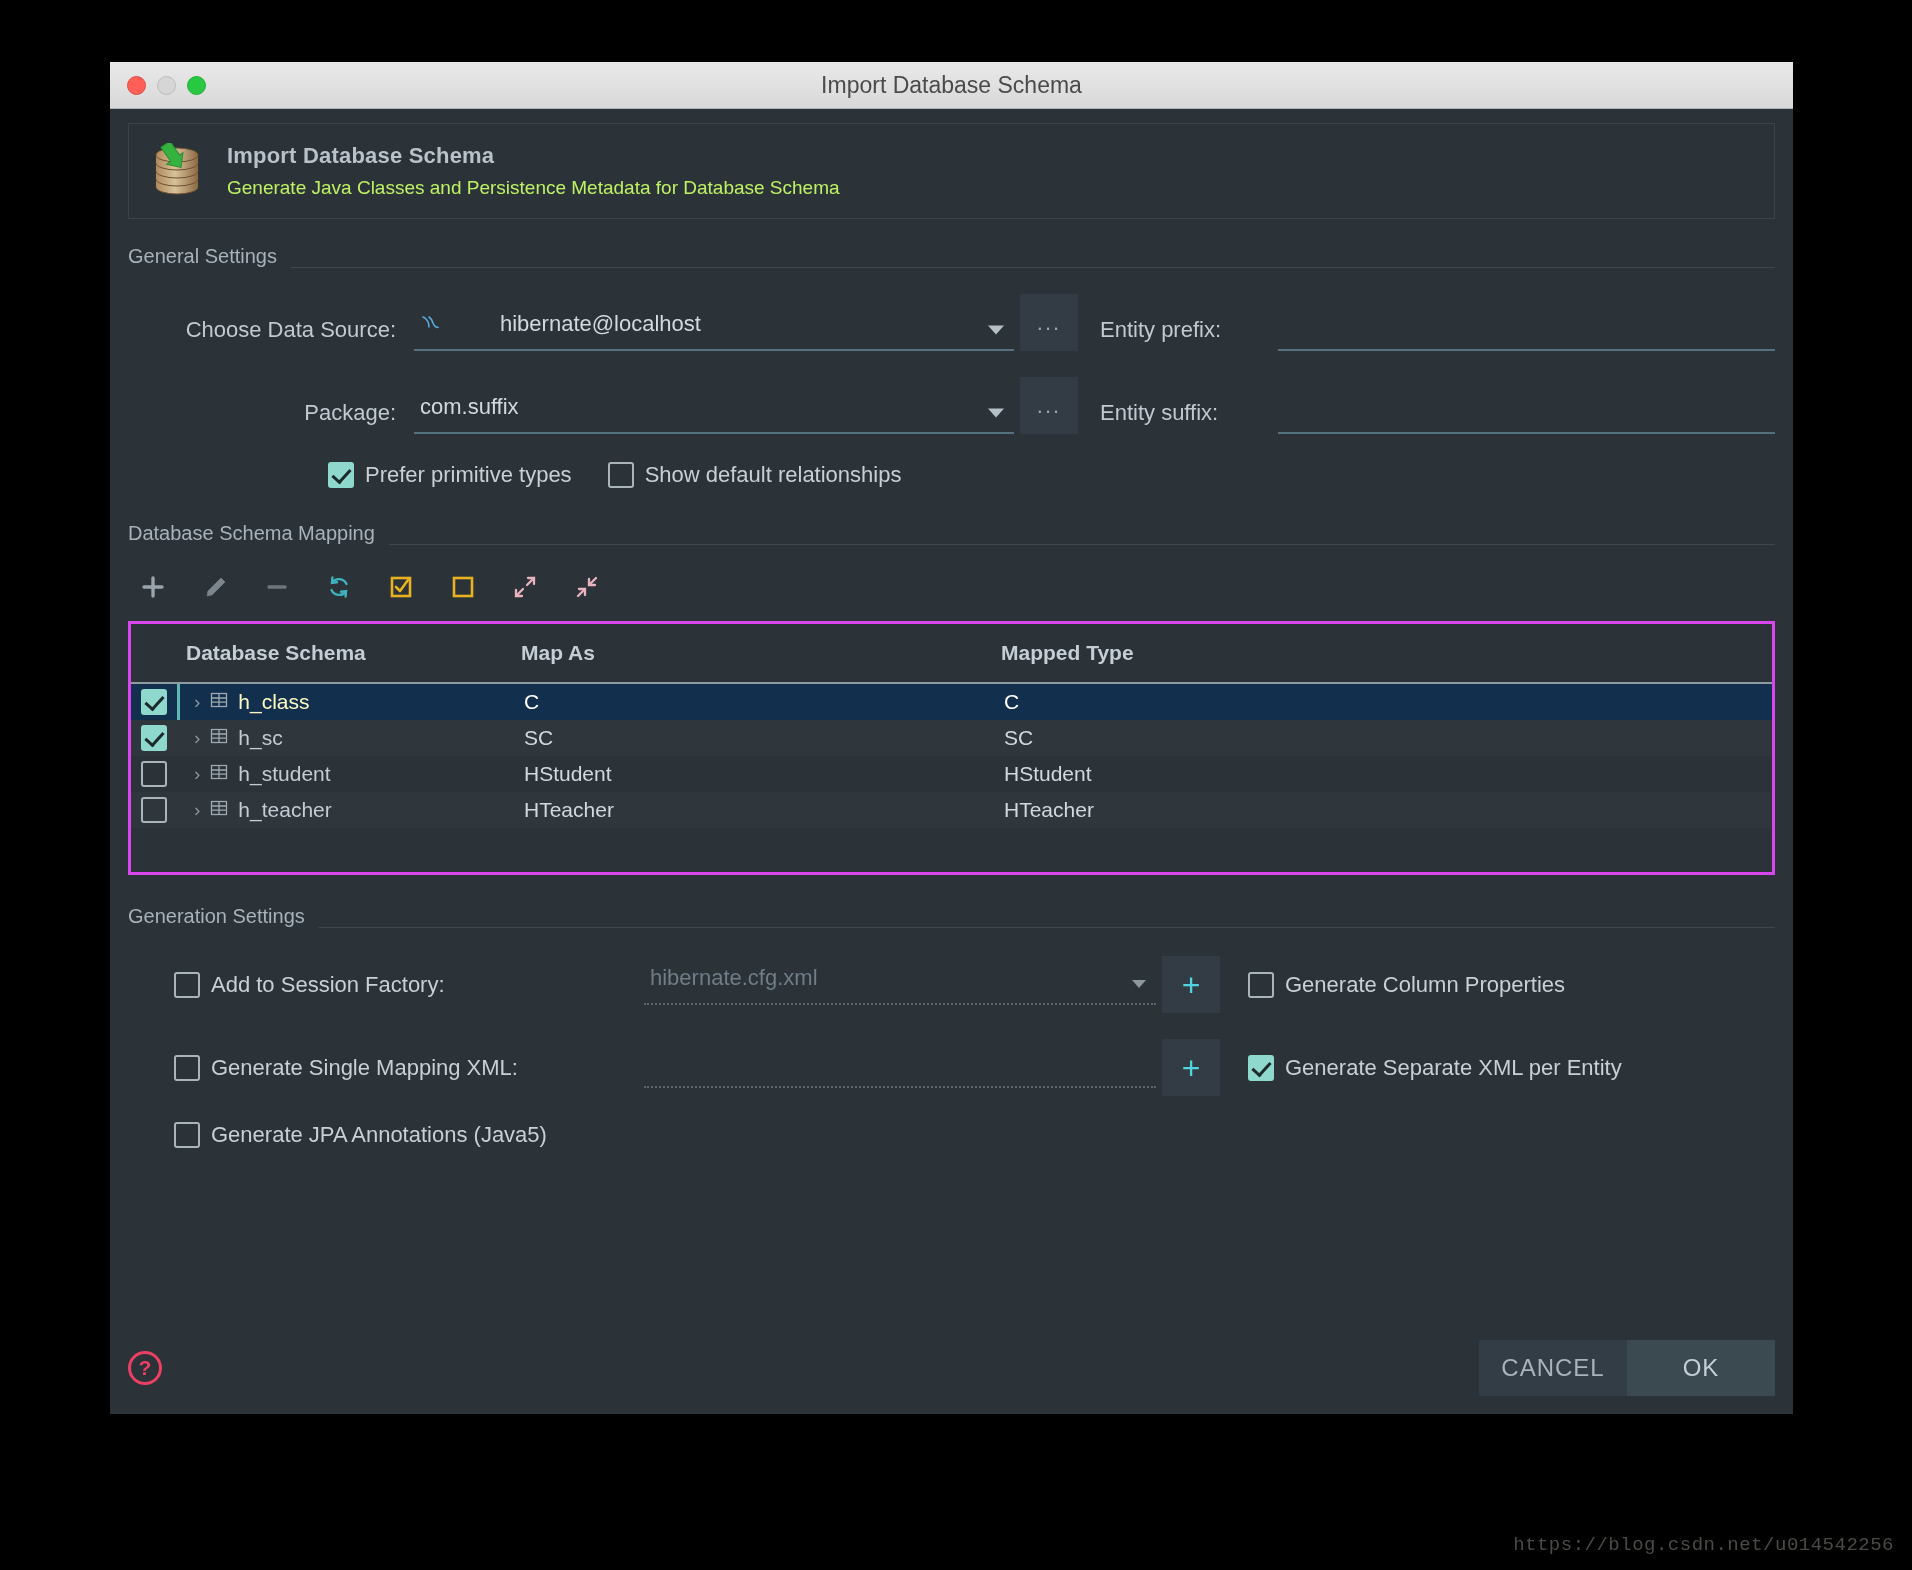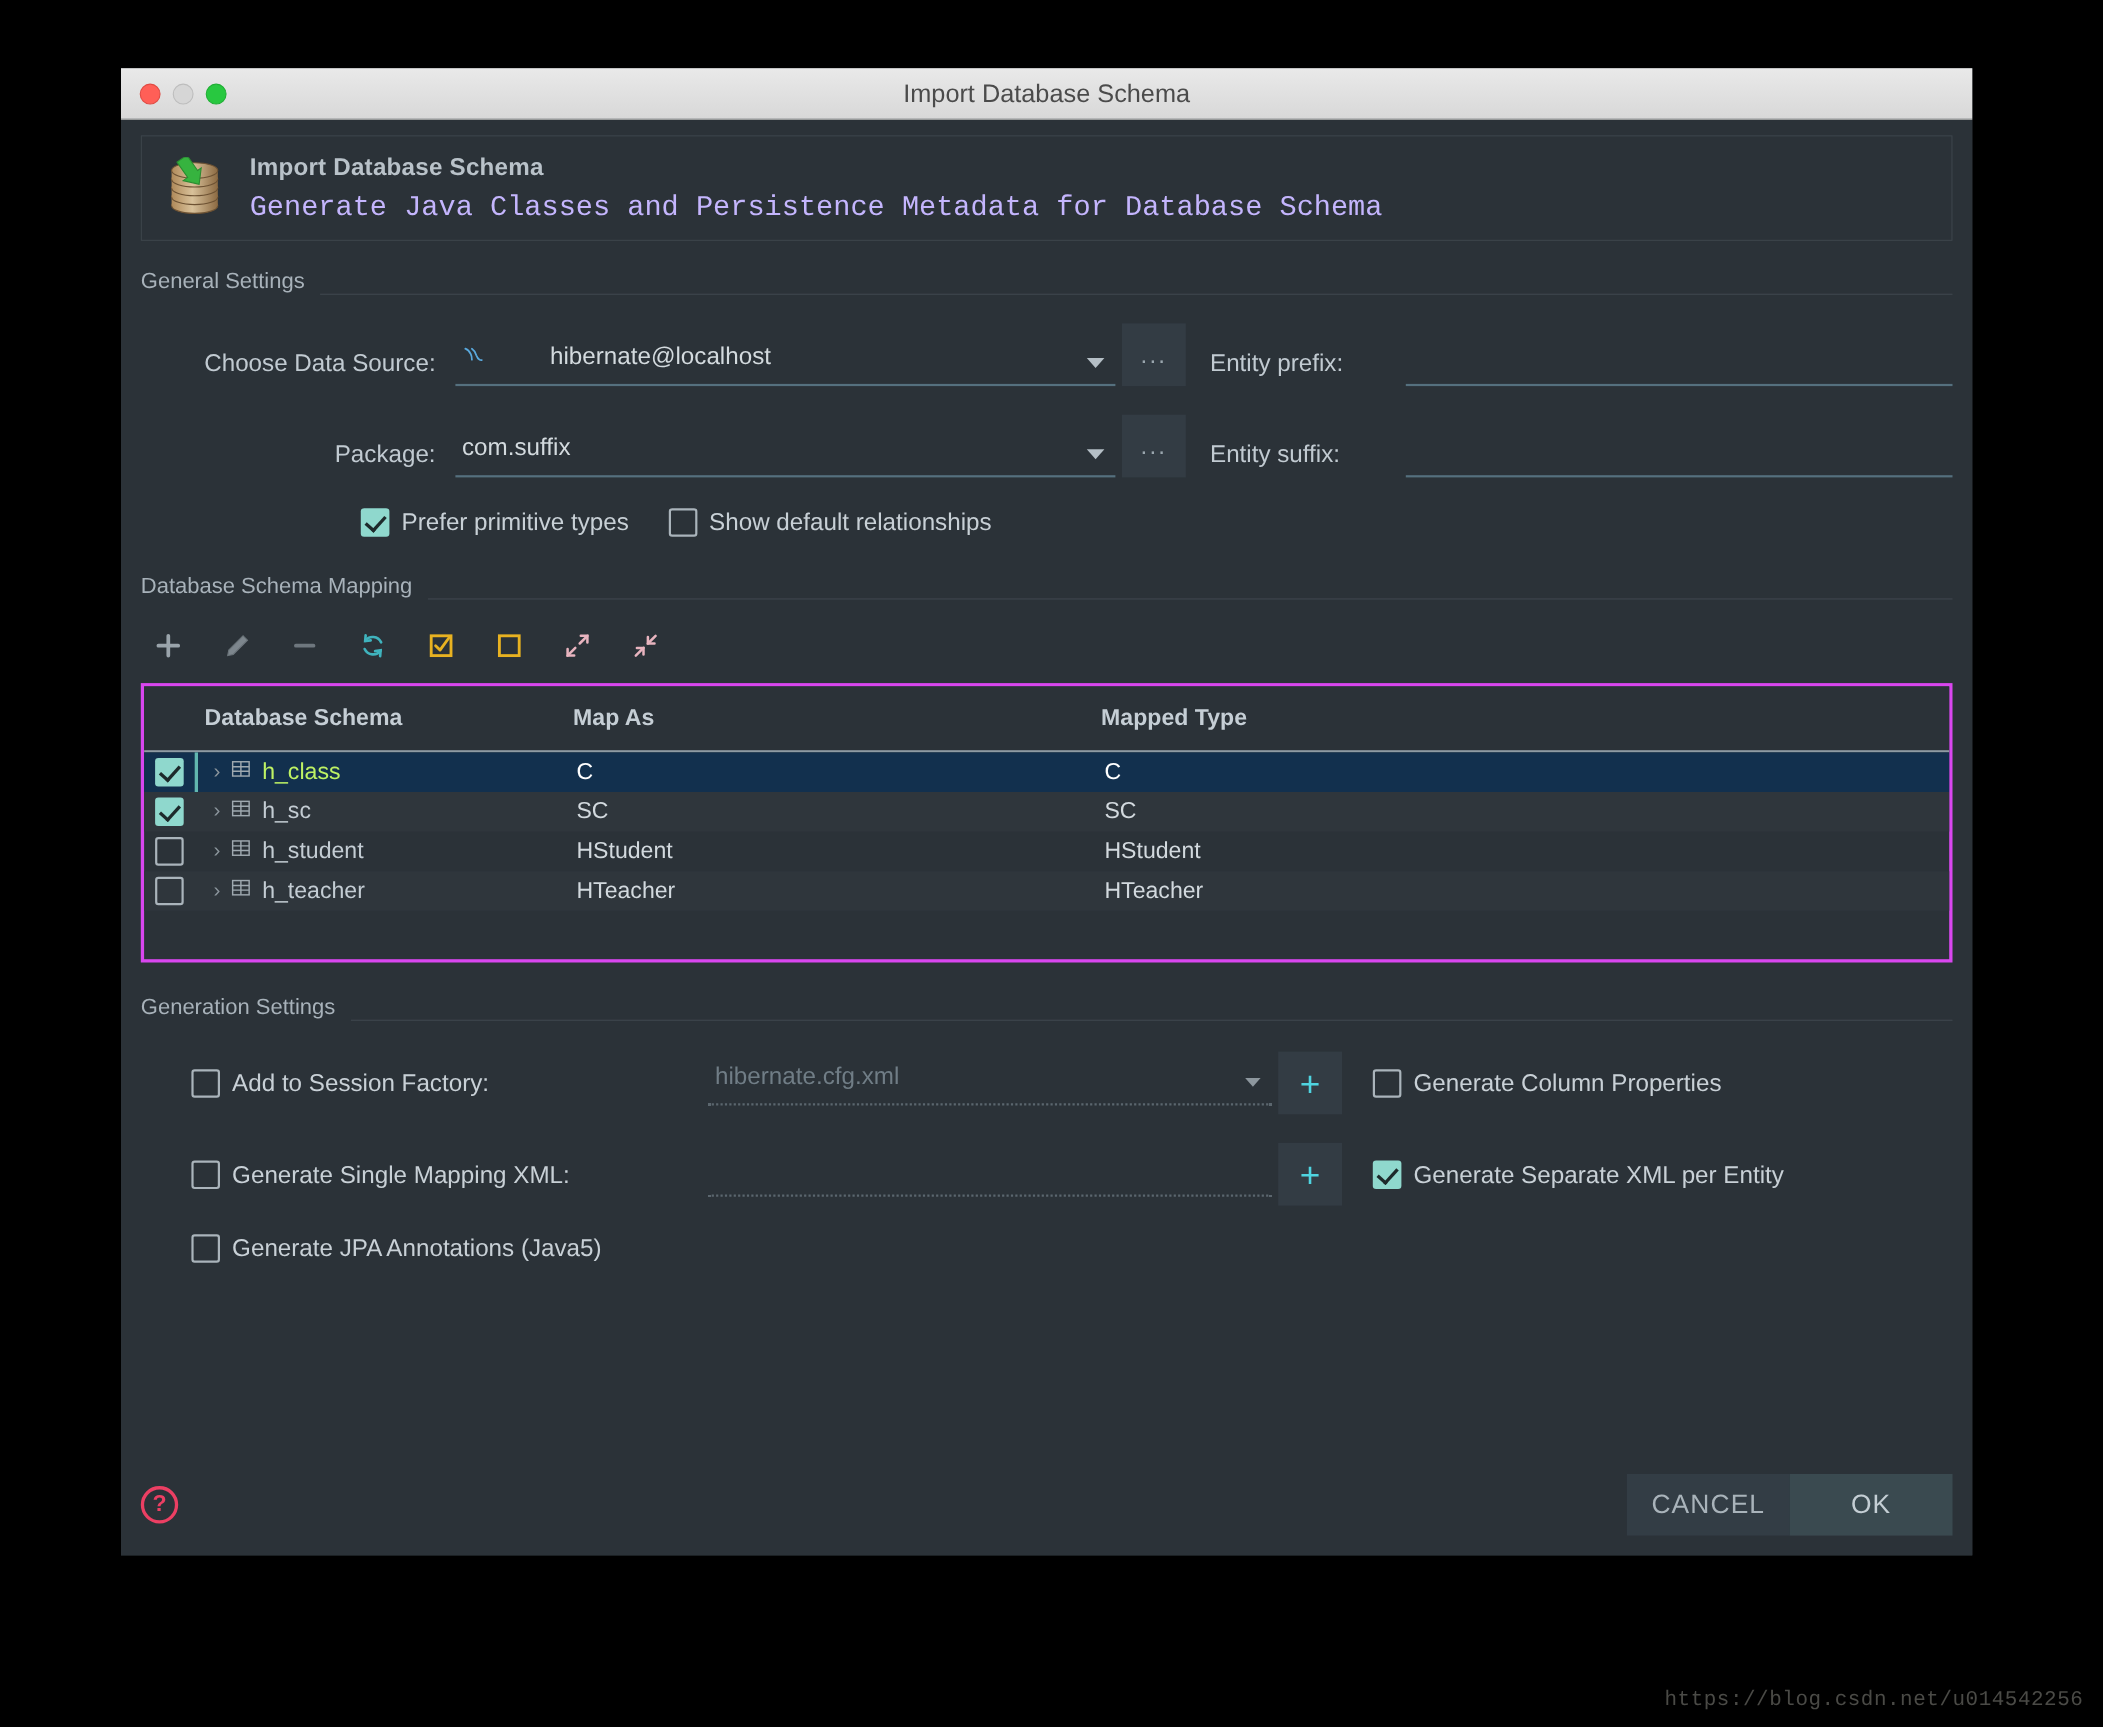--- a/index.html
+++ b/index.html
@@ -50,21 +50,21 @@
     border: 1px solid #3c444b;
     background: #2b3238;
     padding: 18px 20px;
     height: 96px;
   }
   .db-icon { width: 56px; height: 56px; position: relative; flex: none; }
   .banner-text .t1 {
     font-size: 22px; font-weight: bold; color: #b9c2c9; letter-spacing: .2px;
     margin-bottom: 8px;
   }
-  .banner-text .t2 { font-size: 26px; color: #c4b5fd; font-family: Liberation Mono, monospace; }
+  .banner-text .t2 { font-size: 19px; color: #bef264; }
 
   
   .section { margin-top: 26px; }
   .sec-head { display: flex; align-items: flex-end; gap: 14px; }
   .sec-head .lbl { font-size: 20px; color: #a8b2ba; white-space: nowrap; }
   .sec-head .rule { flex: 1; height: 1px; background: #3f474e; }
 
   
   .row { display: flex; align-items: flex-end; margin-top: 26px; }
   .lab {
@@ -140,21 +140,21 @@
   .c1 { width: 390px; padding-left: 55px; }
   .c2 { width: 480px; }
   .c3 { flex: 1; }
 
   .trow {
     display: flex; align-items: center; height: 36px;
     position: relative; font-size: 21px; color: #c3ccd3;
   }
   .trow.alt { background: #2f363c; }
   .trow.sel { background: #12304e; }
-  .trow.sel .cellname { color: #bef264; }
+  .trow.sel .cellname { color: #fef9c3; }
   .trow .cb-cell {
     width: 46px; display: flex; justify-content: center; align-items: center;
   }
   .trow .accent {
     width: 3px; height: 100%; background: transparent;
   }
   .trow.sel .accent { background: #61b7b0; }
   .namecell {
     display: flex; align-items: center; gap: 9px; padding-left: 14px; flex: none;
     width: 344px;

